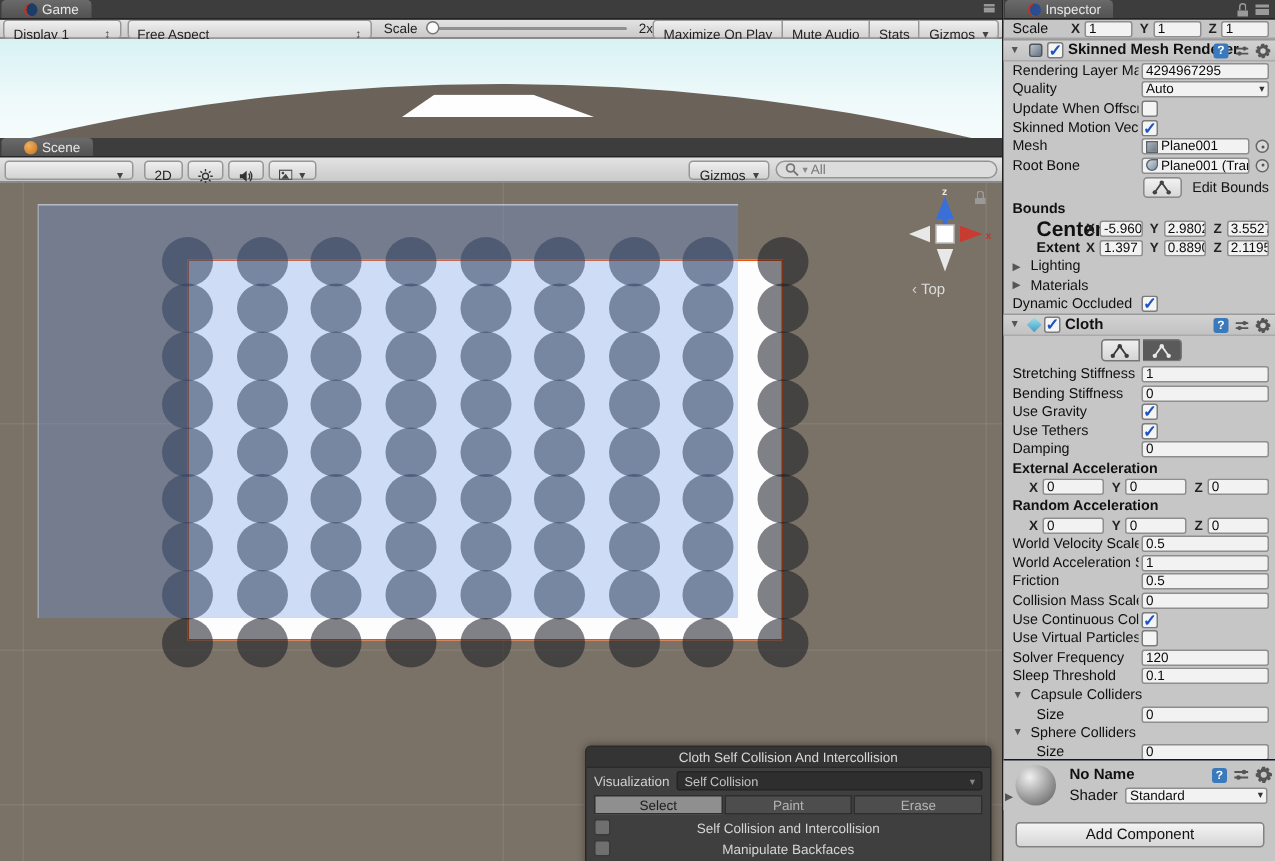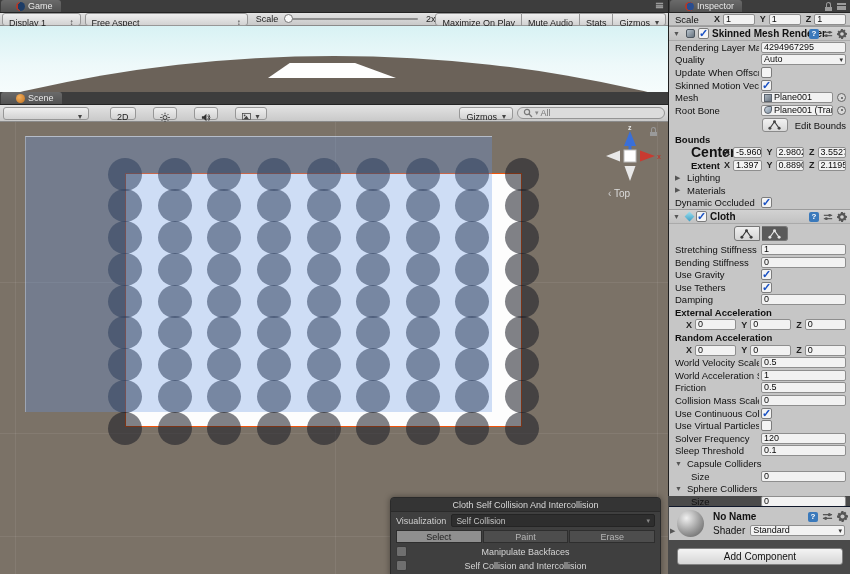--- a/index.html
+++ b/index.html
@@ -52,21 +52,21 @@
   #viz-dropdown { flex:1; background:#2e2e2e; border:1px solid #242424; height:13px; display:flex; align-items:center; padding:0 4px; color:#c4c4c4; font-size:8.5px; border-radius:2px; justify-content:space-between; }
   #viz-dropdown::after { content:"▾"; font-size:7px; color:#888; }
   #paint-tabs { display:flex; padding:3px 5px 0 5px; gap:1px; }
   .ptab { flex:1; height:13px; background:#4d4d4d; color:#b5b5b5; text-align:center; line-height:13px; font-size:9px; border:1px solid #2e2e2e; }
   .ptab.active { background:#8f8f8f; color:#1d1d1d; }
   .pcheckrow { display:flex; align-items:center; margin-top:3px; padding:0 5px; position:relative; }
   .dcheckbox { width:11px; height:11px; background:#6f6f6f; border:1px solid #3a3a3a; border-radius:2px; }
   .pchecklabel { position:absolute; left:0; right:0; text-align:center; font-size:9px; color:#d5d5d5; }
 
   
-  #inspector { left:668px; top:0; width:182px; height:496px; background:#c6c6c6; border-left:1px solid #1f1f1f; }
+  #inspector { left:668px; top:0; width:182px; height:574px; background:#c6c6c6; border-left:1px solid #1f1f1f; }
   #inspector .tabstrip { position:relative; }
   .trailicons { position:absolute; right:4px; top:2px; display:flex; gap:5px; align-items:center; }
   .hamb { width:9px; height:7px; border-top:2px solid #9a9a9a; border-bottom:2px solid #9a9a9a; }
   .hamb::before { content:""; display:block; margin-top:1px; border-top:2px solid #9a9a9a; height:0; }
 
   .irow { display:flex; align-items:center; height:12.6px; padding:0 4px 0 6px; gap:2px; overflow:hidden; }
   .ilabel { width:84px; flex:none; font-size:9.5px; white-space:nowrap; overflow:hidden; color:#101010; }
   .ifield { flex:1; background:#f2f2f2; border:1px solid #8e8e8e; border-radius:2px; height:11px; line-height:9px; padding:0 2px; font-size:9px; color:#0a0a0a; display:flex; align-items:center; min-width:0; white-space:nowrap; overflow:hidden; }
   .ifield.dd { justify-content:space-between; }
   .ifield.dd::after { content:"▾"; font-size:7px; color:#333; }
@@ -140,21 +140,21 @@
   </div>
 </div>
 
 <div class="abs" style="left:0;top:92px;width:668px;height:482px;">
   <div class="tabstrip">
     <div class="tab" style="margin-left:1px;">
       <span class="tabicon icon-scene"></span>
       <span>Scene</span>
     </div>
   </div>
-  <div class="toolbar" style="height:17px; padding:0 3px; gap:17px;">
+  <div class="toolbar" style="height:17px; padding:0 3px; gap:3px;">
     <div class="tbtn caret" style="width:86px; justify-content:space-between;">
         <span></span>
       </div>
     <div class="tbtn" style="margin-left:4px;">
         <span>2D</span>
       </div>
     <div class="tbtn" style="width:24px;">
       <svg width="11" height="11" viewBox="0 0 11 11">
           <circle cx="5.5" cy="5.5" r="2.2" fill="none" stroke="#333" stroke-width="1"></circle>
           <g stroke="#333" stroke-width="1">
@@ -316,25 +316,25 @@
             <span>Self Collision</span>
           </div>
       </div>
       <div id="paint-tabs">
           <div class="ptab active">Select</div>
           <div class="ptab">Paint</div>
           <div class="ptab">Erase</div>
         </div>
       <div id="cloth-panel-checks">
           <div class="pcheckrow">
+            <span class="pchecklabel">Self Collision and Intercollision</span>
+                 <div class="dcheckbox"></div>
+          </div>
+          <div class="pcheckrow">
             <span class="pchecklabel">Manipulate Backfaces</span>
-                 <div class="dcheckbox"></div>
-          </div>
-          <div class="pcheckrow">
-            <span class="pchecklabel">Self Collision and Intercollision</span>
                  <div class="dcheckbox"></div>
           </div>
         </div>
     </div>
   </div>
 </div>
 
 <div class="abs" id="inspector">
   <div class="tabstrip">
     <div class="tab" style="margin-left:1px;">

